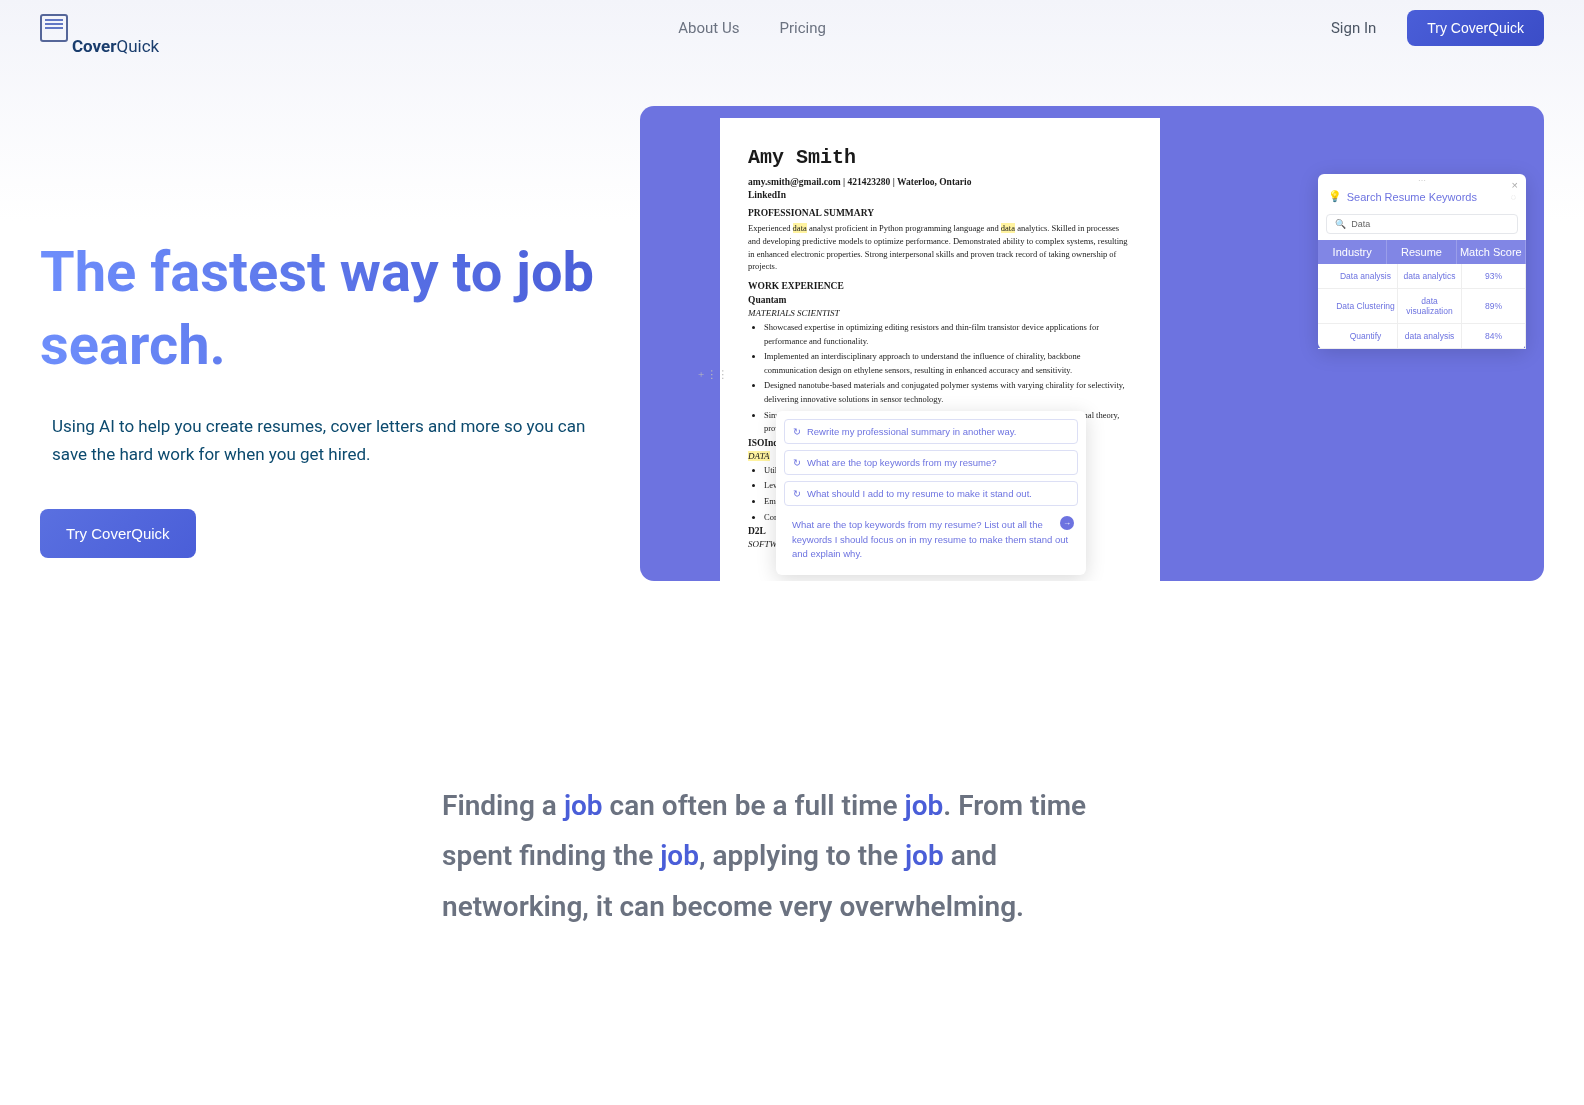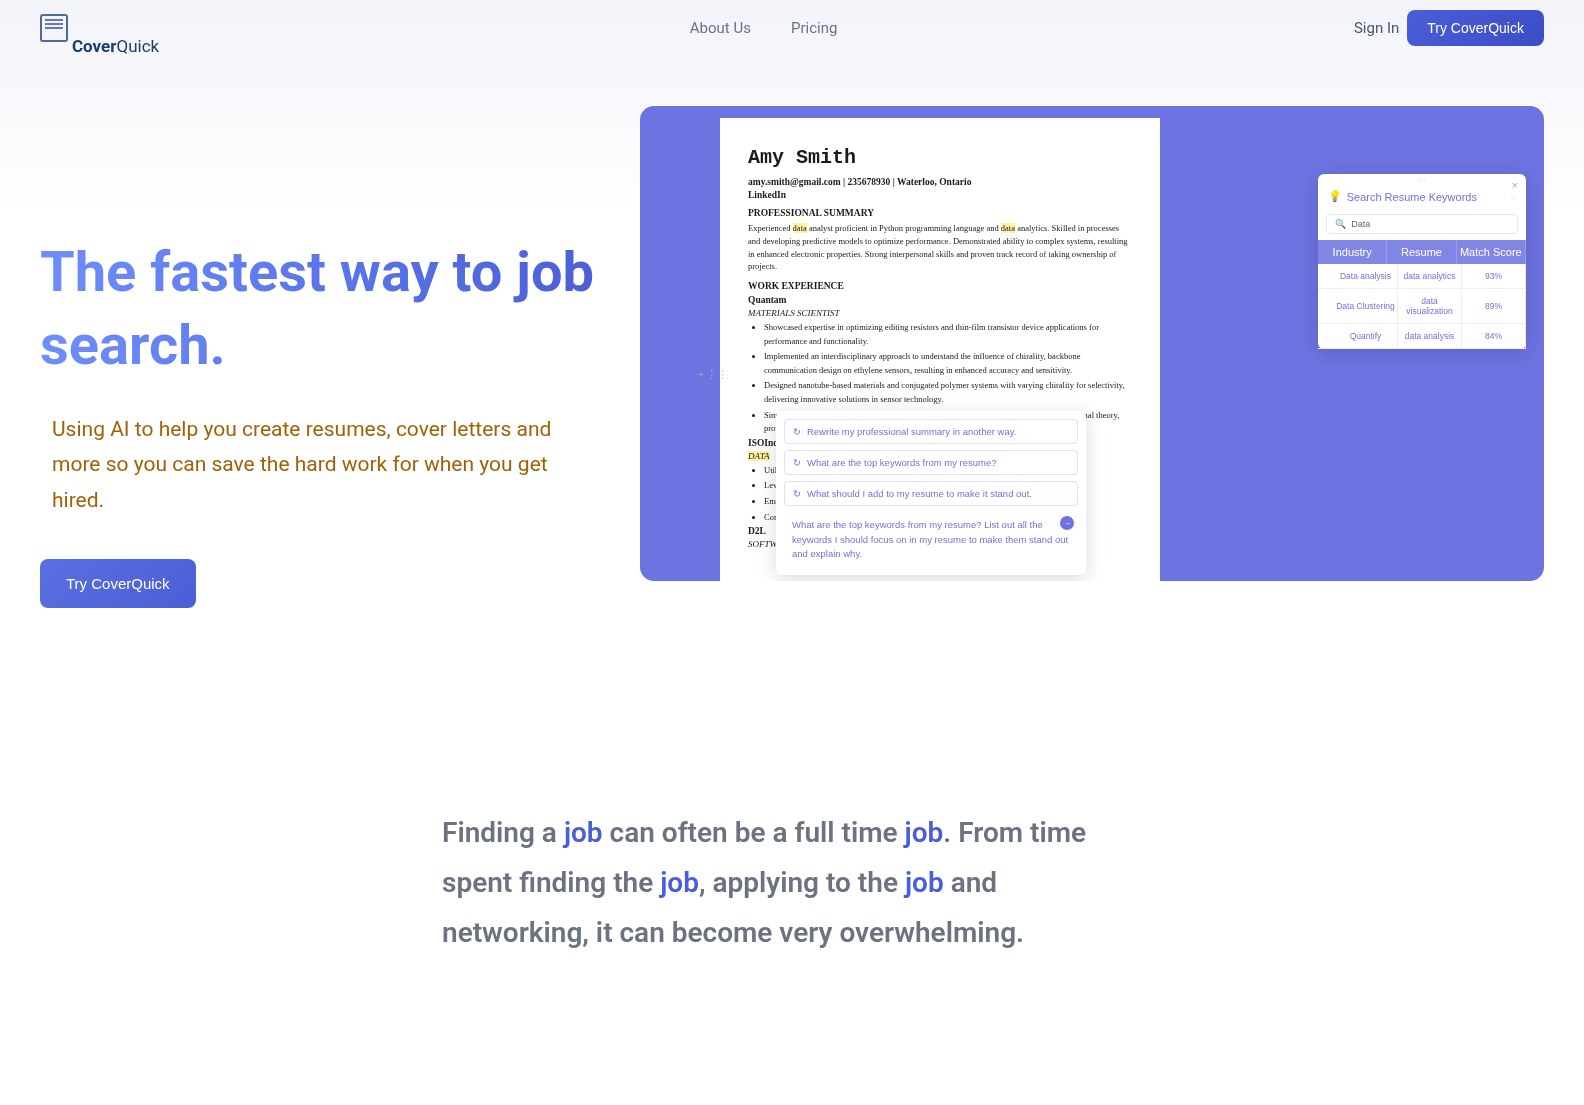--- a/index.html
+++ b/index.html
@@ -56,21 +56,21 @@
       margin-left: 14px;
     }
     .nav-link {
       color: #6b7280;
       font-size: 15px;
       cursor: pointer;
     }
     .nav-right {
       display: flex;
       align-items: center;
-      gap: 8px;
+      gap: 31px;
     }
     .sign-in {
       color: #4b5563;
       font-size: 15px;
       cursor: pointer;
     }
     .btn-primary {
       background: linear-gradient(135deg, #4a5ed8, #3b4dc7);
       color: white;
       border: none;
@@ -94,22 +94,22 @@
       font-size: 56px;
       font-weight: 700;
       line-height: 1.3;
       background: linear-gradient(90deg, #6e8efb, #4a5ed8);
       -webkit-background-clip: text;
       -webkit-text-fill-color: transparent;
       background-clip: text;
       margin-bottom: 30px;
     }
     .hero-subtitle {
-      font-size: 21px;
-      color: #a16207;
+      font-size: 17px;
+      color: #0c4a6e;
       line-height: 1.7;
       margin-bottom: 40px;
       padding-left: 12px;
     }
     .hero-cta {
       background: linear-gradient(135deg, #5a70e0, #4a5ed8);
       color: white;
       border: none;
       padding: 16px 26px;
       border-radius: 8px;
@@ -346,21 +346,21 @@
     <p class="hero-subtitle">Using AI to help you create resumes, cover letters and more so you can save the hard work for when you get hired.</p>
     <button class="hero-cta">Try CoverQuick</button>
   </div>
   <div class="hero-visual">
     <div class="resume-doc">
       <div class="drag-handles">
           <span>+</span>
           <span>⋮⋮</span>
         </div>
       <div class="resume-name">Amy Smith</div>
-      <div class="resume-contact"><b>amy.smith@gmail.com | 235678930 | Waterloo, Ontario</b></div>
+      <div class="resume-contact"><b>amy.smith@gmail.com | 421423280 | Waterloo, Ontario</b></div>
       <div class="resume-contact"><b>LinkedIn</b></div>
       <div class="resume-section-title">PROFESSIONAL SUMMARY</div>
       <div class="resume-text">
         <span>Experienced </span><span class="hl">data</span><span> analyst proficient in Python programming language and </span><span class="hl">data</span><span> analytics. Skilled in processes and developing predictive models to optimize performance. Demonstrated ability to complex systems, resulting in enhanced electronic properties. Strong interpersonal skills and proven track record of taking ownership of projects.</span>
       </div>
       <div class="resume-section-title">WORK EXPERIENCE</div>
       <div class="resume-contact"><b>Quantam</b></div>
       <div class="resume-subtitle">MATERIALS SCIENTIST</div>
       <ul class="resume-bullets">
         <li>Showcased expertise in optimizing editing resistors and thin-film transistor device applications for performance and functionality.</li>

